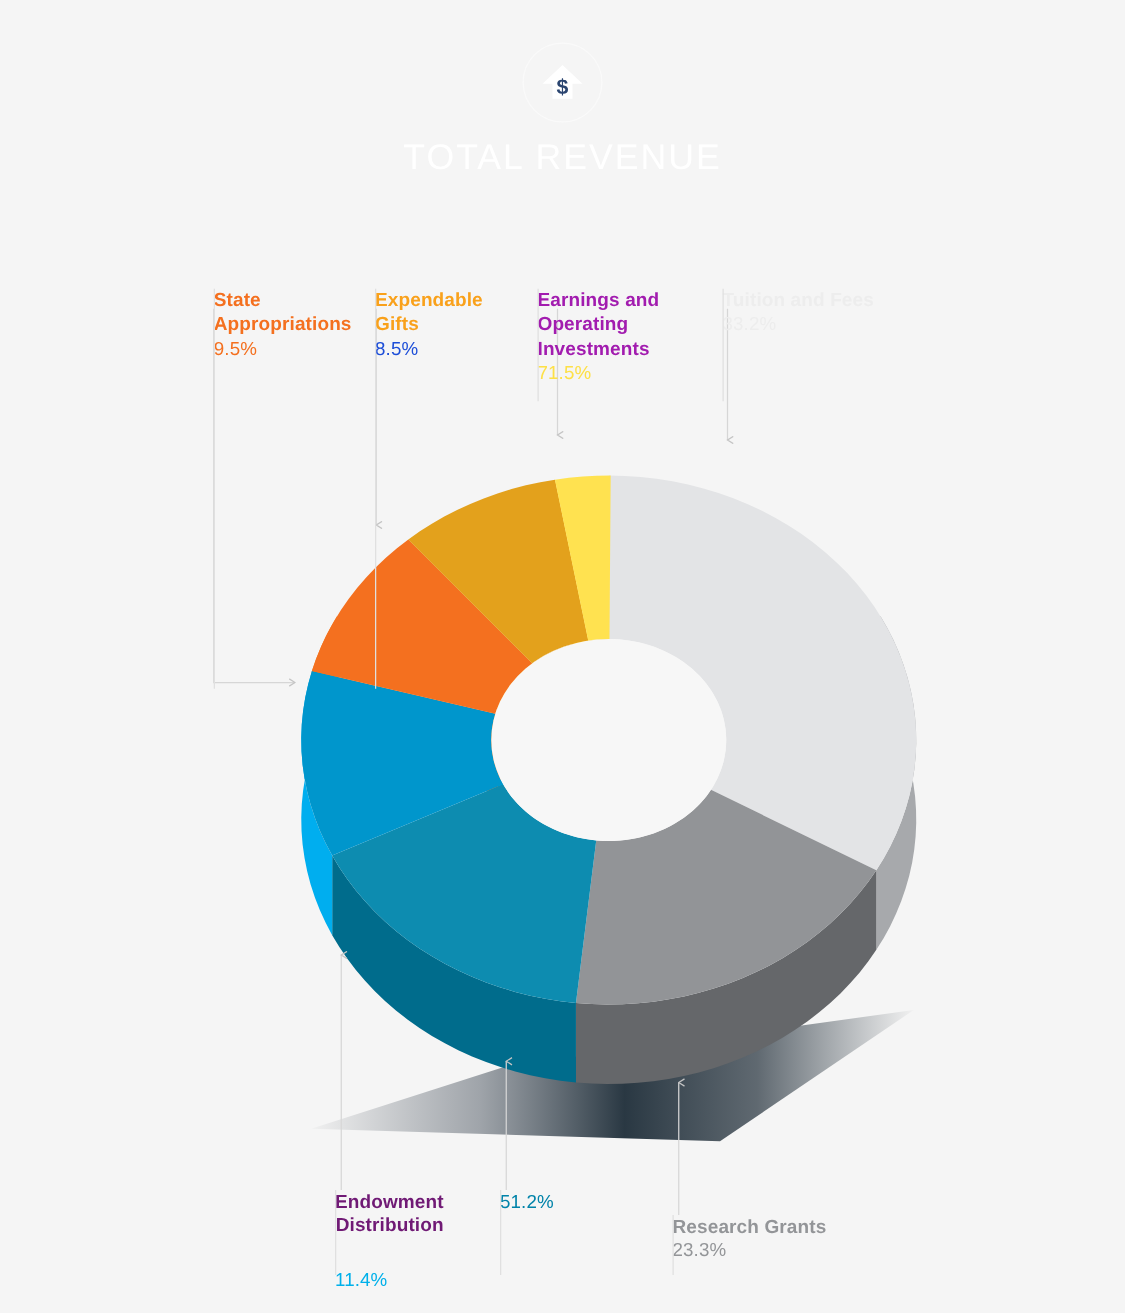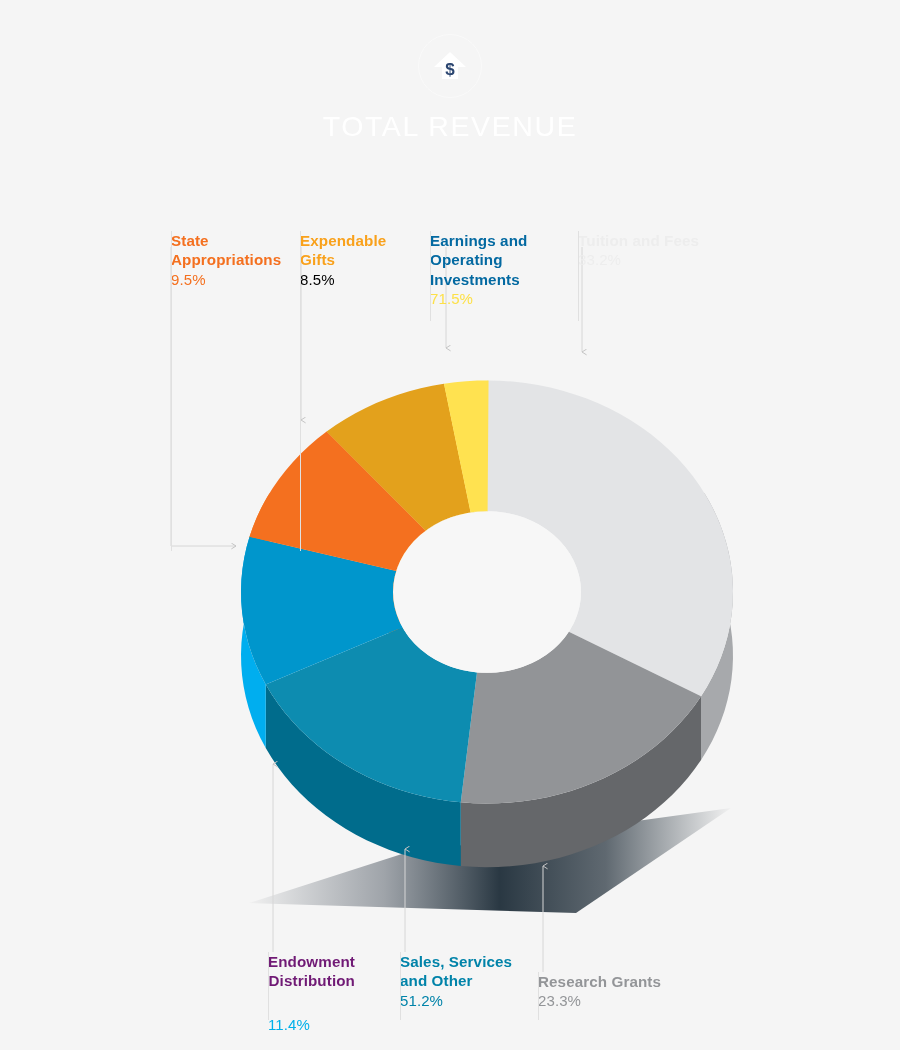--- a/index.html
+++ b/index.html
@@ -152,48 +152,46 @@
   <div class="divider" style="height: 320px;"></div>
   <div class="label-name" style="color: rgb(244, 112, 31);">State
 Appropriations</div>
   <div class="label-pct" style="color: rgb(244, 112, 31);">9.5%</div>
 </div>
 
 <div class="label-block" id="lbl-gifts" style="left: 284px; top: 231px; margin-left: 16px;">
   <div class="divider" style="height: 320px;"></div>
   <div class="label-name" style="color: rgb(249, 161, 27);">Expendable
 Gifts</div>
-  <div class="label-pct" style="color: #000000;">8.5%</div>
+  <div class="label-pct" style="color: #1d4ed8;">8.5%</div>
 </div>
 
 <div class="label-block" id="lbl-earnings" style="left: 430px; top: 231px;">
   <div class="divider" style="height: 90px;"></div>
-  <div class="label-name" style="color: #0369a1;">Earnings and
+  <div class="label-name" style="color: #a21caf;">Earnings and
 Operating
 Investments</div>
   <div class="label-pct" style="color: rgb(253, 224, 71);">71.5%</div>
 </div>
 
 <div class="label-block" id="lbl-tuition" style="left: 578px; top: 231px;">
   <div class="divider" style="height: 90px;"></div>
   <div class="label-name" style="color: rgb(237, 237, 237);">Tuition and Fees</div>
   <div class="label-pct" style="color: rgb(237, 237, 237);">33.2%</div>
 </div>
 
 <div class="label-block" id="lbl-endowment" style="left: 268px; top: 952px;">
   <div class="divider" style="height: 68px;"></div>
   <div class="label-name" style="color: #701a75; text-align: right;">Endowment
 Distribution</div>
   <div class="label-pct" style="color: rgb(0, 176, 234); margin-top: 24px;">11.4%</div>
 </div>
 
 <div class="label-block" id="lbl-sales" style="left: 400px; top: 952px;">
   <div class="divider" style="height: 68px;"></div>
-  <div class="label-name" style="color: rgb(0, 131, 169);">Sales, Services
-and Other</div>
   <div class="label-pct" style="color: rgb(0, 131, 169);">51.2%</div>
 </div>
 
 <div class="label-block" id="lbl-research" style="left: 538px; top: 972px;">
   <div class="divider" style="height: 48px;"></div>
   <div class="label-name" style="color: rgb(147, 149, 152);">Research Grants</div>
   <div class="label-pct" style="color: rgb(147, 149, 152);">23.3%</div>
 </div>
 
 </body></html>

